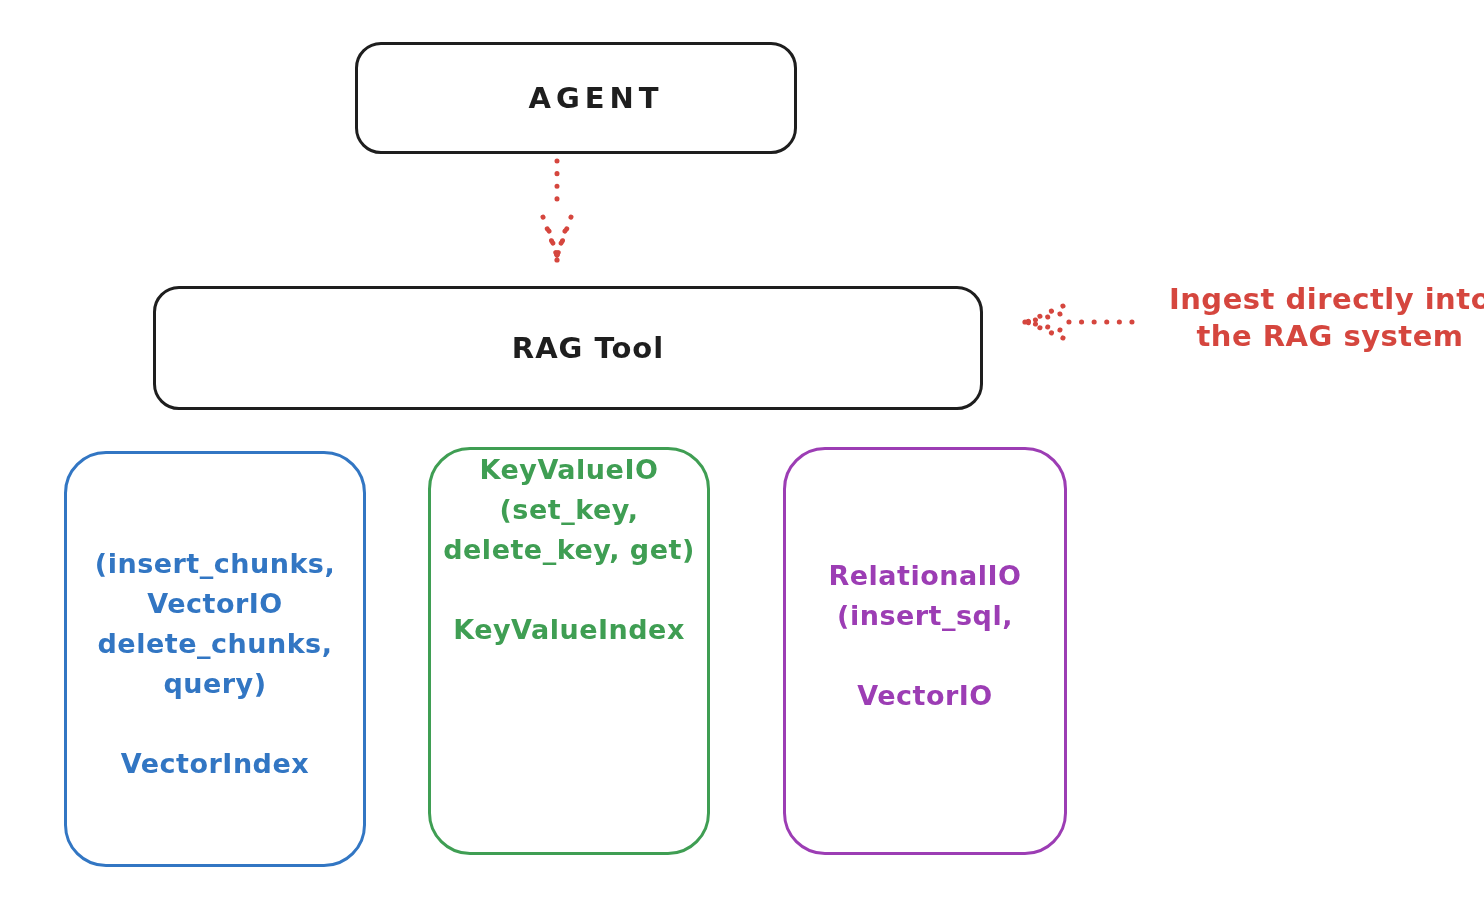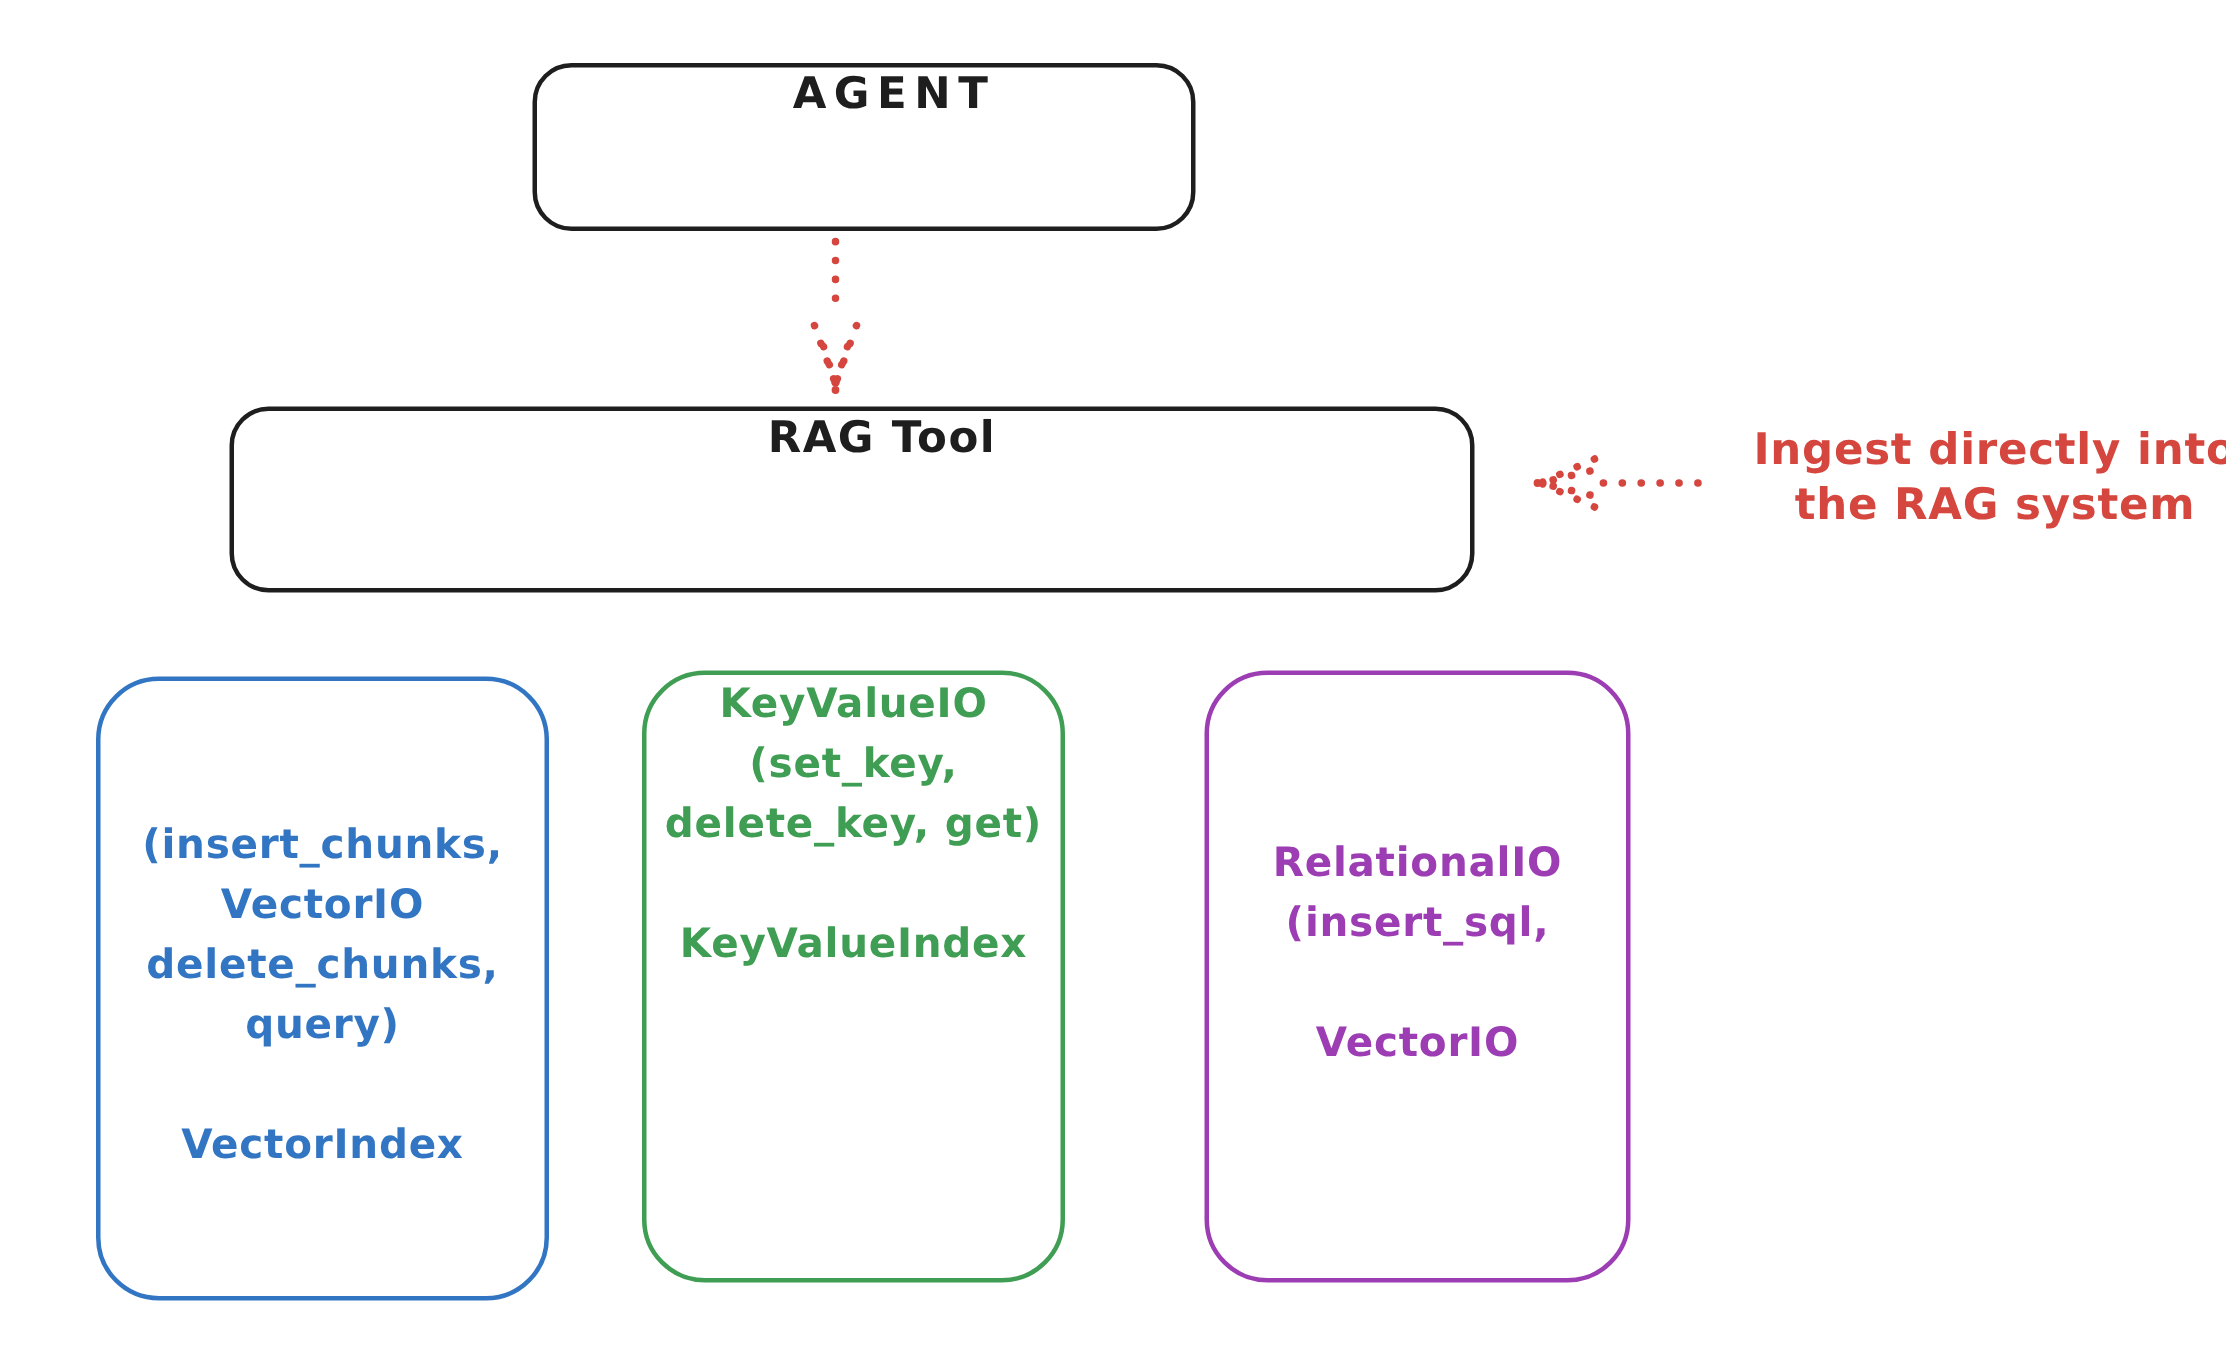--- a/index.html
+++ b/index.html
@@ -14,32 +14,32 @@
     position: absolute; inset: 0;
     background: #ffffff;
   }
 
   
   .node {
     position: absolute;
     border: 3.5px solid #1e1e1e;
     border-radius: 26px;
     background: #ffffff;
-    display: flex; justify-content: center;
+    display: flex; align-items: center; justify-content: center;
     color: #1e1e1e;
     font-weight: bold;
     font-size: 29px;
     padding-left: 40px;
   }
   .node-agent {
     left: 355px; top: 42px; width: 442px; height: 112px;
     letter-spacing: 5px;
   }
   .node-rag {
-    left: 153px; top: 271px; width: 830px; height: 124px;
+    left: 153px; top: 286px; width: 830px; height: 124px;
     letter-spacing: 1px;
   }
 
   
   .arrow { position: absolute; overflow: visible; }
   .arrow-down { left: 533px; top: 156px; }
   .arrow-left { left: 1018px; top: 300px; }
   .arrow path {
     fill: none;
     stroke: currentColor;
@@ -68,21 +68,21 @@
     border-radius: 42px;
     background: #ffffff;
     text-align: center;
     font-size: 27px;
     font-weight: bold;
     line-height: 40px;
     letter-spacing: 0.5px;
   }
   .card-vector    { left: 64px;  top: 451px; width: 302px; height: 416px; padding-top: 90px; }
   .card-keyvalue  { left: 428px; top: 447px; width: 282px; height: 408px; }
-  .card-relational{ left: 783px; top: 447px; width: 284px; height: 408px; padding-top: 106px; margin-left: 20px; }
+  .card-relational{ left: 783px; top: 447px; width: 284px; height: 408px; padding-top: 106px; }
   .card .line { display: block; }
   .card .index-label { display: block; margin-top: 40px; }
 </style>
 </head>
 <body>
 
 <div class="canvas">
 
   <div class="node node-agent">
     <span>AGENT</span>

